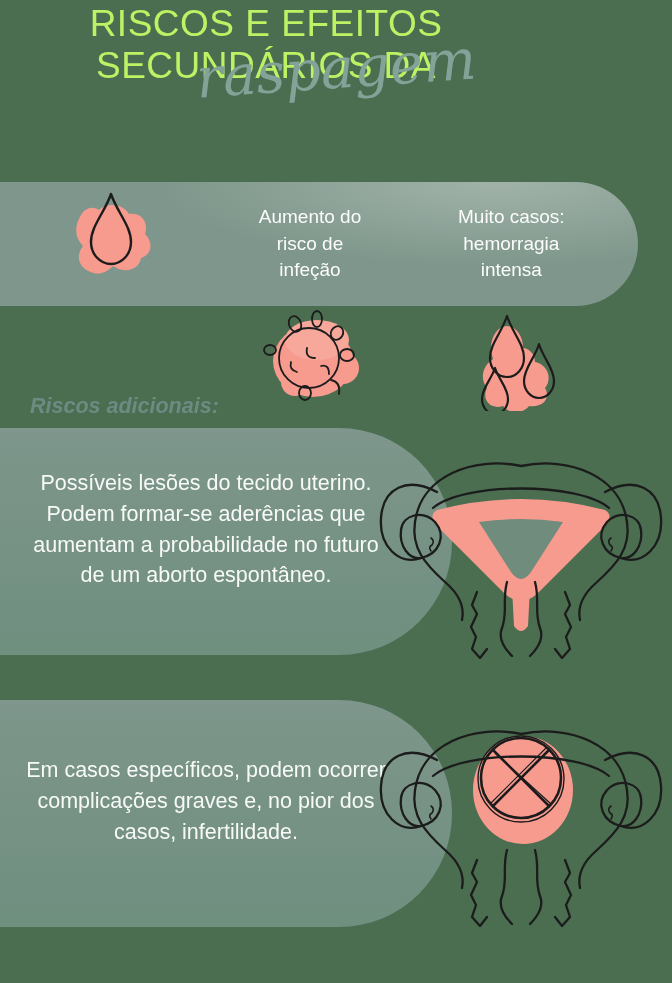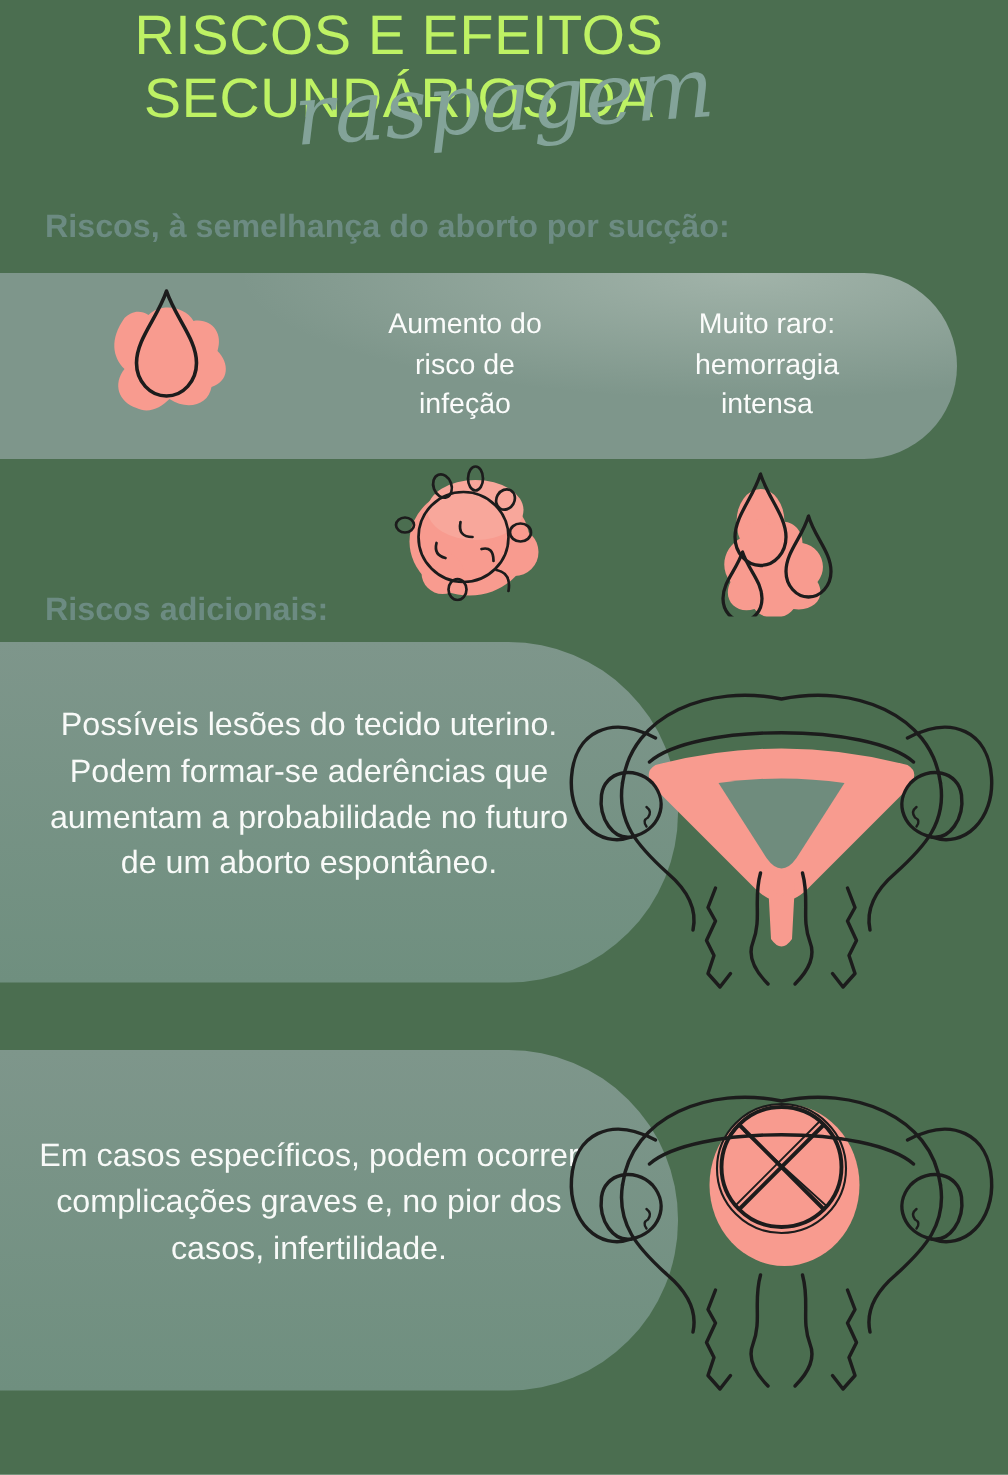--- a/index.html
+++ b/index.html
@@ -14,21 +14,21 @@
   }
   .title-script{
     position:absolute; top:36px; left:0; width:672px; text-align:center;
     font-family:"DejaVu Serif", serif; font-style:italic;
     font-size:56px; color:#83A399; transform:rotate(-4deg);
   }
   .section-heading{
     position:absolute; left:30px; font-size:21.5px; font-weight:700; color:#6C8B82;
   }
   .heading-suction{top:139px;}
-  .heading-additional{top:394px;}
+  .heading-additional{top:394px;font-style:italic;}
   .panel{
     position:absolute; left:0; background:#7B9488;
   }
   .risk-panel{
     top:182px; width:638px; height:124px; border-radius:0 62px 62px 0;
     background:
       radial-gradient(ellipse at 78% 0%, rgba(190,203,194,0.55) 0%, rgba(190,203,194,0) 48%),
       #7E968B;
   }
   .risk-columns{
@@ -81,21 +81,20 @@
         <path d="M164,152 C169,170 163,182 169,198 C173,208 167,218 159,226"></path>
         <path d="M106,162 l-5,13 l5,9 l-6,13 l5,10 l-4,12 l8,9 l7,-9"></path>
         <path d="M194,162 l5,13 l-5,9 l6,13 l-5,10 l4,12 l-8,9 l-7,-9"></path>
       </g>
     </defs>
   </svg>
 
   <div class="title">RISCOS E EFEITOS SECUNDÁRIOS DA</div>
   <div class="title-script">raspagem</div>
 
-  <div class="section-heading heading-suction">Riscos, à semelhança do aborto por sucção:</div>
 
   <div class="panel risk-panel"></div>
 
   <div class="risk-columns">
 
 
     <div class="risk-col">
       <svg class="risk-icon" width="120" height="100" viewBox="0 0 120 100">
         <path d="M34,30 C24,44 26,56 34,64 C26,74 30,86 42,90 C50,94 58,90 64,84 C76,92 90,88 92,76 C104,72 104,60 96,52 C100,40 92,30 80,32 C74,22 58,20 50,28 C44,24 38,26 34,30 Z" fill="#F89B8F"></path>
         <path d="M62,12 C56,30 42,44 42,60 a20,22 0 1 0 40,0 C82,44 68,30 62,12 Z" stroke="#1c1c1c" stroke-width="2.4" fill="none" stroke-linejoin="round"></path>
@@ -122,21 +121,21 @@
           <path d="M76,74 q10,2 8,14"></path>
           <path d="M52,42 q-2,10 8,10"></path>
           <path d="M36,56 q-2,8 6,10"></path>
           <path d="M66,60 q8,-2 8,8"></path>
         </g>
       </svg>
     </div>
 
     <div class="risk-col">
       <div class="risk-label">
-          <span>Muito raro: hemorragia intensa</span>
+          <span>Muito casos: hemorragia intensa</span>
         </div>
       <svg class="risk-icon" width="120" height="105" viewBox="0 0 120 105">
         <ellipse cx="56" cy="42" rx="16" ry="22" fill="#F89B8F"></ellipse>
         <path d="M44,52 C32,58 28,72 36,82 C30,94 40,104 52,100 C58,108 72,108 78,100 C92,102 100,92 94,82 C102,72 96,58 84,56 C84,44 72,38 62,44 C56,36 46,42 44,52 Z" fill="#F89B8F"></path>
         <g fill="none" stroke="#1c1c1c" stroke-width="2.2" stroke-linejoin="round">
           <path d="M56,10 C51,26 39,38 39,52 a17,19 0 1 0 34,0 C73,38 61,26 56,10 Z"></path>
           <path d="M88,38 C84,52 73,62 73,75 a15,17 0 1 0 30,0 C103,62 92,52 88,38 Z"></path>
           <path d="M44,62 C40,74 31,82 31,93 a13,15 0 1 0 26,0 C57,82 48,74 44,62 Z"></path>
         </g>
       </svg>

